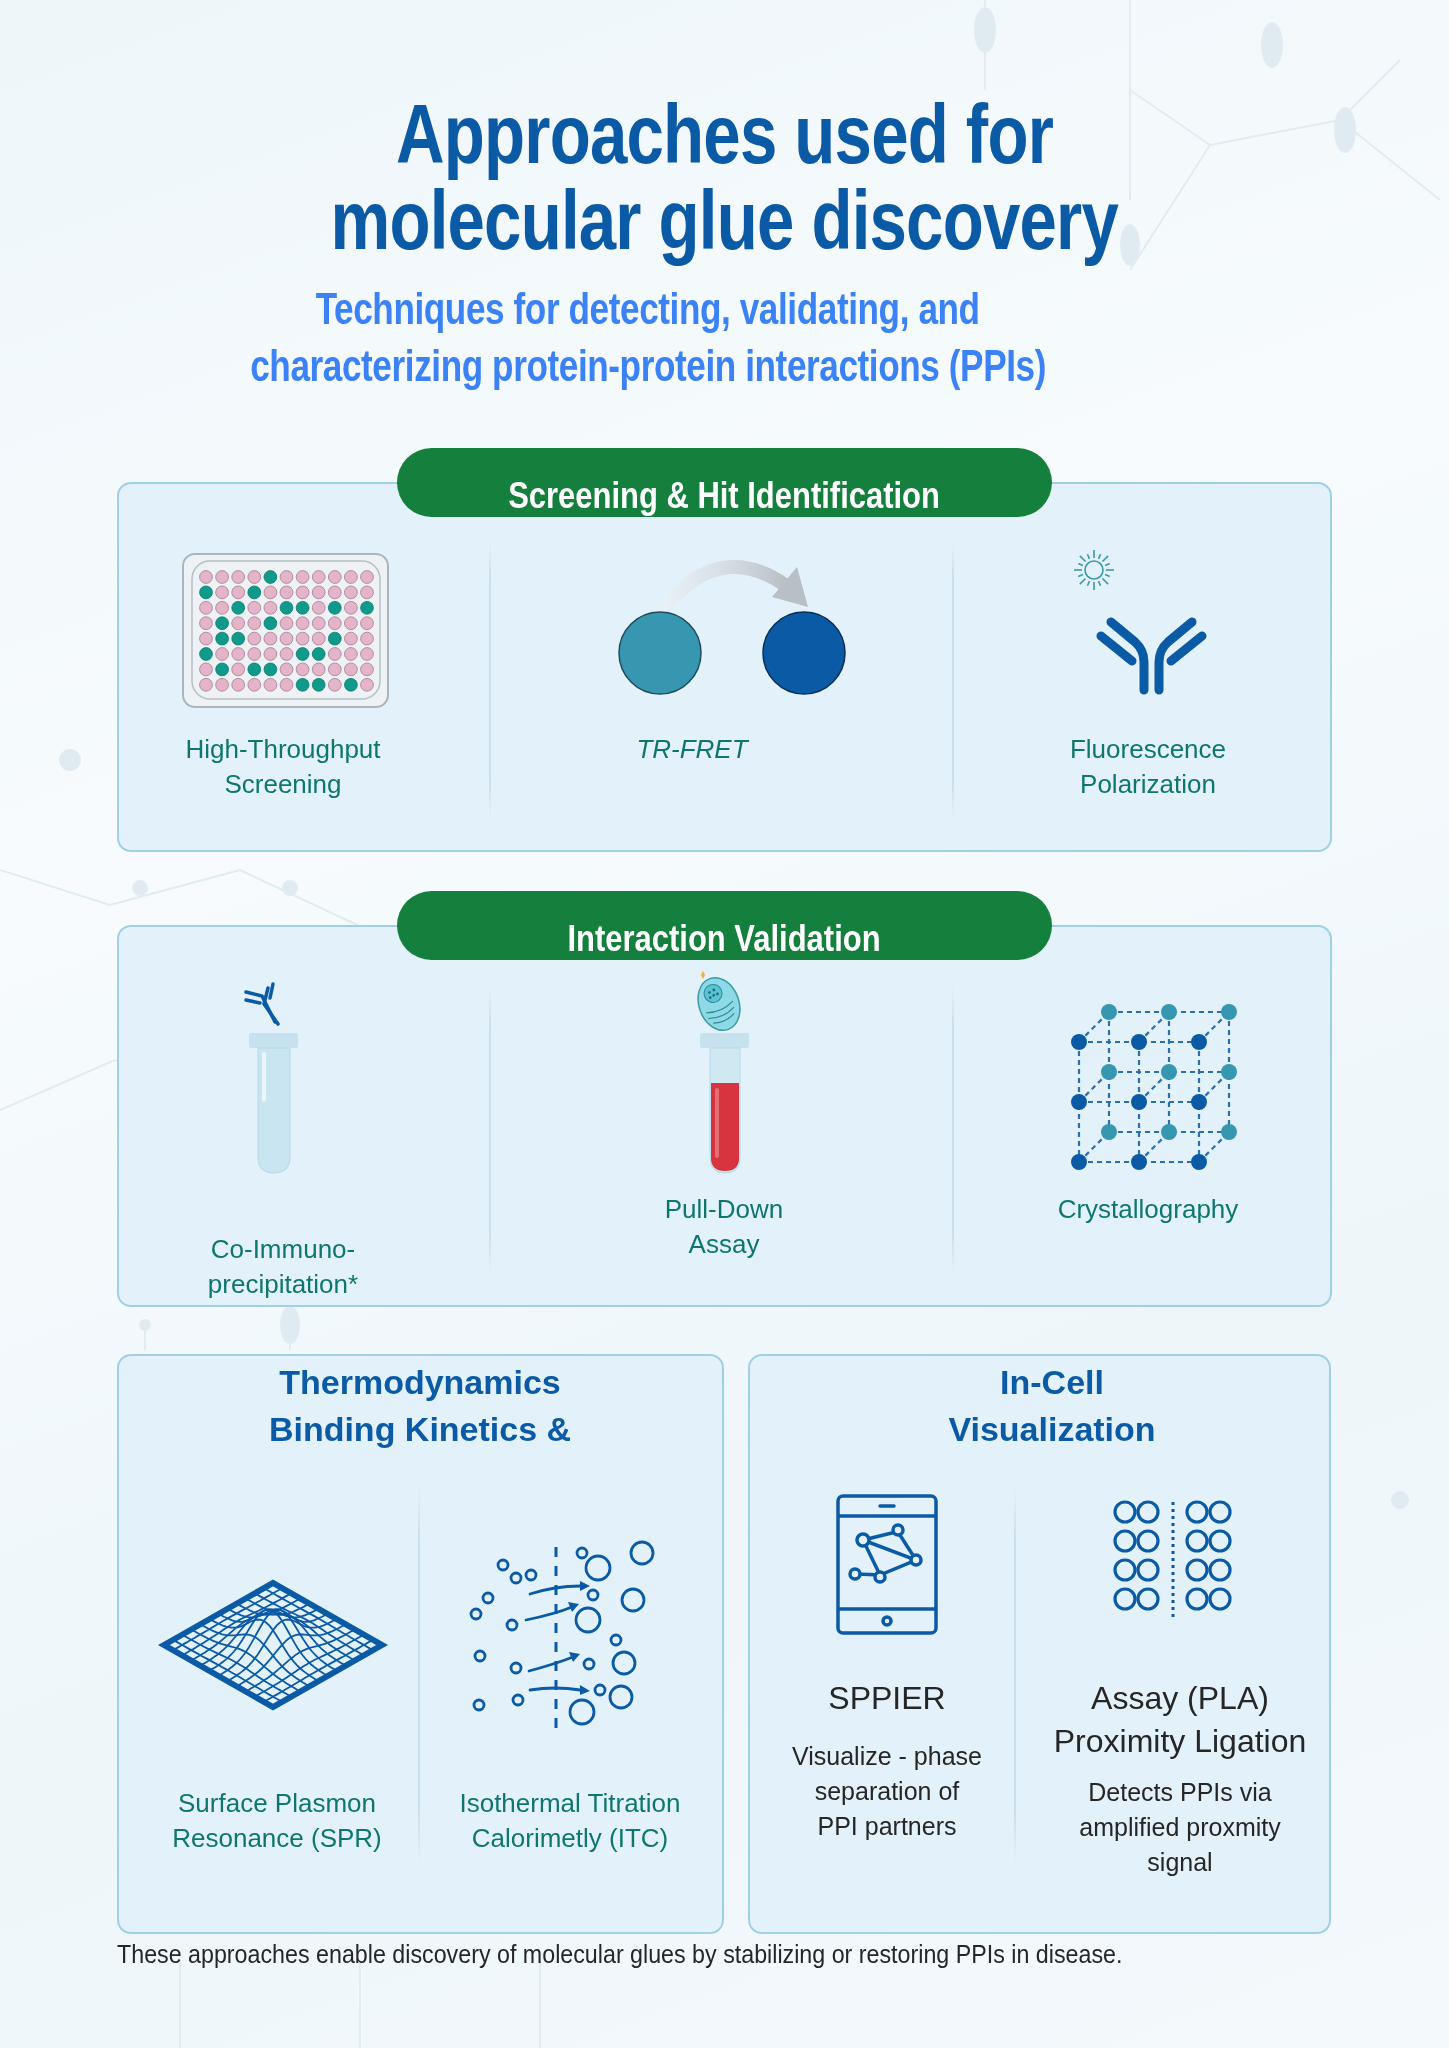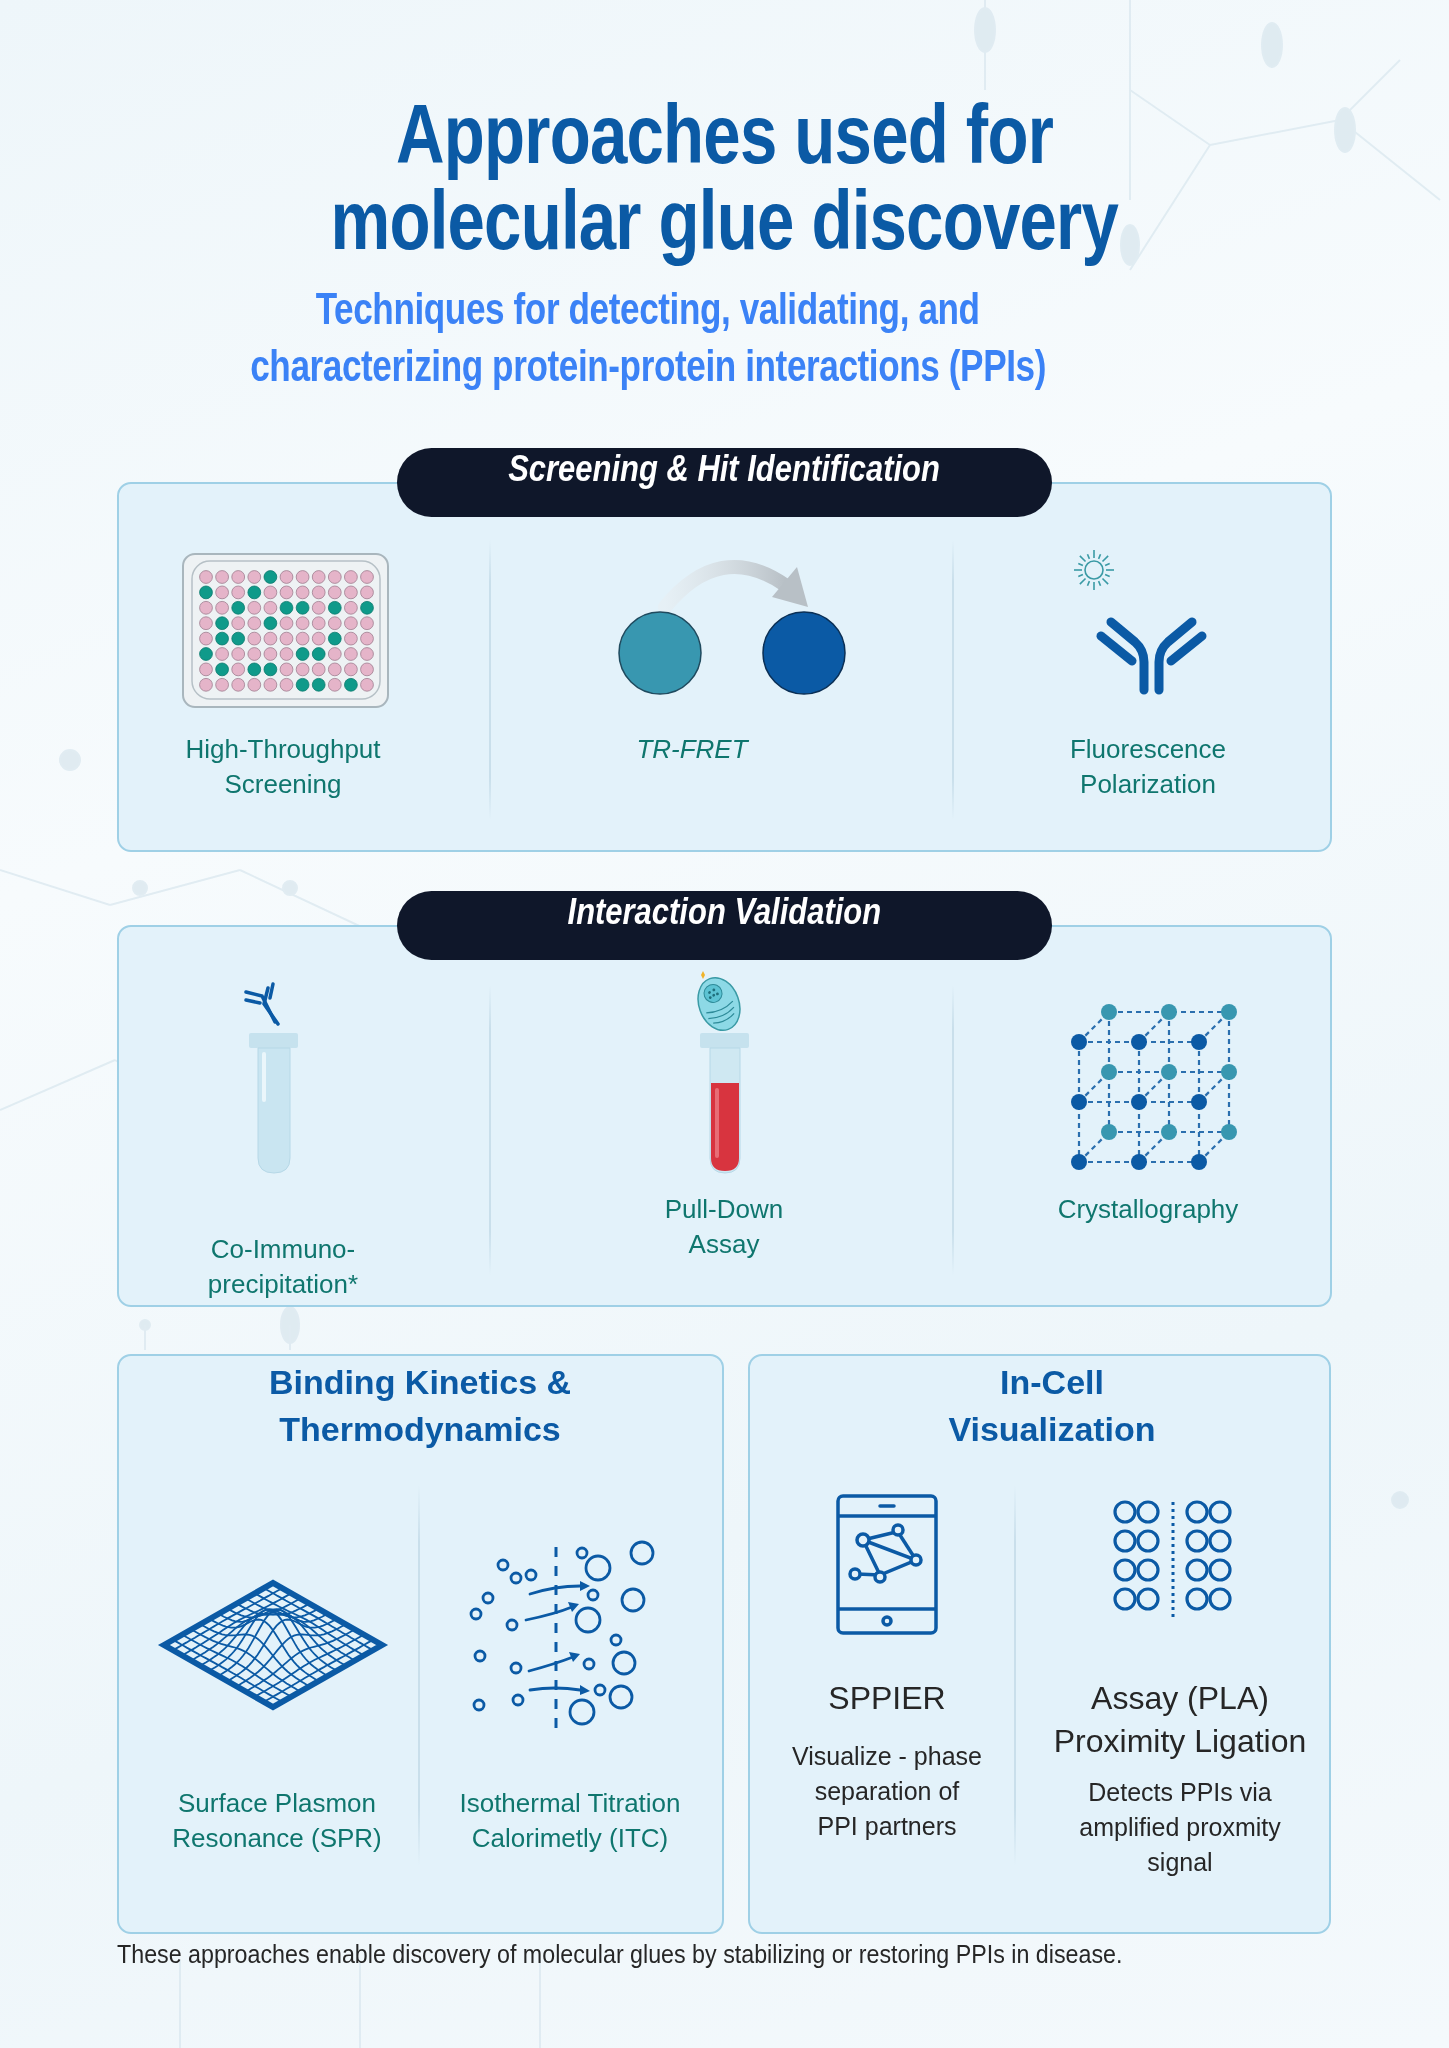--- a/index.html
+++ b/index.html
@@ -28,26 +28,26 @@
 
   
   .panel {
     position: absolute;
     background: #e3f2fa;
     border: 2px solid #9fd0e6;
     border-radius: 14px;
   }
   .pill {
     position: absolute;
-    background: #0f172a;
+    background: #15803d;
     border-radius: 36px;
     color: #ffffff;
     font-weight: bold;
     font-size: 36px;
-    display: flex; align-items: flex-start; justify-content: center; font-style: italic;
+    display: flex; align-items: flex-end; justify-content: center;
   }
   .pill span { display: inline-block; transform: scaleX(0.86); white-space: nowrap; }
 
   .divider { position: absolute; width: 2px; background: linear-gradient(to bottom, rgba(190,215,230,0), #c9dfeb 15%, #c9dfeb 85%, rgba(190,215,230,0)); }
 
   .label {
     position: absolute; text-align: center; white-space: nowrap;
     font-size: 26px; line-height: 35px; color: #0f766e; font-weight: 500;
   }
   .label span { display: block; }
@@ -366,22 +366,22 @@
 <div class="label" style="left:594px; top:1192px; width:260px;">
   <span>Pull-Down</span>
   <span>Assay</span>
 </div>
 <div class="label" style="left:1018px; top:1192px; width:260px;">
   <span>Crystallography</span>
 </div>
 
 <div class="panel" style="left:117px; top:1354px; width:607px; height:580px;"></div>
 <div class="sec-heading" style="left:120px; top:1359px; width:600px;">
+  <span>Thermodynamics</span>
   <span>Binding Kinetics &amp;</span>
-  <span>Thermodynamics</span>
 </div>
 <div class="divider" style="left:418px; top:1485px; height:380px;"></div>
 
 <svg id="spr" style="left:160px; top:1578px;" width="230" height="135" viewBox="160 1578 230 135">
     <path d="M173.1 1639.8 L175.8 1641.4 L178.5 1642.9 L181.3 1644.5 L184.0 1646.0 L186.7 1647.6 L189.4 1649.1 L192.2 1650.6 L194.9 1652.1 L197.6 1653.6 L200.3 1655.2 L203.1 1656.7 L205.8 1658.1 L208.5 1659.6 L211.2 1661.1 L214.0 1662.6 L216.7 1664.1 L219.4 1665.5 L222.1 1667.1 L224.9 1668.6 L227.6 1670.1 L230.3 1671.7 L233.0 1673.3 L235.8 1674.8 L238.5 1676.5 L241.2 1678.1 L243.9 1679.7 L246.7 1681.3 L249.4 1682.9 L252.1 1684.6 L254.8 1686.2 L257.6 1687.7 L260.3 1689.3 L263.0 1690.9 L265.7 1692.5 L268.5 1694.1 L271.2 1695.6 L273.9 1697.2 L276.6 1698.7 L279.4 1700.3 L282.1 1701.8 " fill="none" stroke="#0b5aa5" stroke-width="1.8"></path>
     <path d="M173.1 1650.2 L175.8 1648.6 L178.5 1647.1 L181.3 1645.5 L184.0 1643.9 L186.7 1642.4 L189.4 1640.8 L192.2 1639.2 L194.9 1637.7 L197.6 1636.1 L200.3 1634.5 L203.1 1632.9 L205.8 1631.3 L208.5 1629.7 L211.2 1628.0 L214.0 1626.4 L216.7 1624.8 L219.4 1623.2 L222.1 1621.6 L224.9 1620.0 L227.6 1618.4 L230.3 1616.9 L233.0 1615.4 L235.8 1613.9 L238.5 1612.4 L241.2 1610.9 L243.9 1609.4 L246.7 1608.0 L249.4 1606.5 L252.1 1605.0 L254.8 1603.5 L257.6 1602.0 L260.3 1600.5 L263.0 1598.9 L265.7 1597.4 L268.5 1595.9 L271.2 1594.3 L273.9 1592.8 L276.6 1591.3 L279.4 1589.7 L282.1 1588.2 " fill="none" stroke="#0b5aa5" stroke-width="1.8"></path>
     <path d="M182.2 1634.7 L184.9 1636.2 L187.6 1637.7 L190.3 1639.3 L193.1 1640.8 L195.8 1642.3 L198.5 1643.8 L201.2 1645.2 L204.0 1646.7 L206.7 1648.1 L209.4 1649.4 L212.1 1650.8 L214.9 1652.1 L217.6 1653.4 L220.3 1654.6 L223.0 1655.9 L225.8 1657.2 L228.5 1658.5 L231.2 1659.8 L233.9 1661.3 L236.7 1662.8 L239.4 1664.4 L242.1 1666.0 L244.8 1667.8 L247.6 1669.6 L250.3 1671.4 L253.0 1673.2 L255.7 1675.1 L258.5 1676.9 L261.2 1678.7 L263.9 1680.4 L266.6 1682.2 L269.4 1683.9 L272.1 1685.5 L274.8 1687.2 L277.5 1688.8 L280.3 1690.4 L283.0 1692.0 L285.7 1693.5 L288.4 1695.1 L291.2 1696.7 " fill="none" stroke="#0b5aa5" stroke-width="1.8"></path>
     <path d="M182.2 1655.3 L184.9 1653.8 L187.6 1652.2 L190.3 1650.6 L193.1 1649.1 L195.8 1647.5 L198.5 1645.8 L201.2 1644.2 L204.0 1642.5 L206.7 1640.8 L209.4 1639.1 L212.1 1637.3 L214.9 1635.5 L217.6 1633.7 L220.3 1631.9 L223.0 1630.0 L225.8 1628.2 L228.5 1626.4 L231.2 1624.7 L233.9 1623.0 L236.7 1621.5 L239.4 1619.9 L242.1 1618.5 L244.8 1617.1 L247.6 1615.8 L250.3 1614.5 L253.0 1613.3 L255.7 1612.0 L258.5 1610.7 L261.2 1609.4 L263.9 1608.1 L266.6 1606.7 L269.4 1605.3 L272.1 1603.9 L274.8 1602.4 L277.5 1601.0 L280.3 1599.5 L283.0 1597.9 L285.7 1596.4 L288.4 1594.9 L291.2 1593.3 " fill="none" stroke="#0b5aa5" stroke-width="1.8"></path>
     <path d="M191.3 1629.5 L194.0 1631.0 L196.7 1632.5 L199.4 1634.0 L202.2 1635.5 L204.9 1636.9 L207.6 1638.2 L210.3 1639.5 L213.1 1640.8 L215.8 1641.9 L218.5 1642.9 L221.2 1643.8 L223.9 1644.6 L226.7 1645.4 L229.4 1646.1 L232.1 1646.8 L234.8 1647.5 L237.6 1648.4 L240.3 1649.4 L243.0 1650.6 L245.8 1652.0 L248.5 1653.7 L251.2 1655.6 L253.9 1657.7 L256.6 1659.9 L259.4 1662.3 L262.1 1664.7 L264.8 1667.1 L267.6 1669.4 L270.3 1671.7 L273.0 1673.9 L275.7 1676.0 L278.4 1678.0 L281.2 1679.8 L283.9 1681.6 L286.6 1683.4 L289.4 1685.1 L292.1 1686.7 L294.8 1688.3 L297.5 1689.9 L300.3 1691.5 " fill="none" stroke="#0b5aa5" stroke-width="1.8"></path>
     <path d="M191.3 1660.5 L194.0 1658.9 L196.7 1657.3 L199.4 1655.7 L202.2 1654.1 L204.9 1652.4 L207.6 1650.6 L210.3 1648.8 L213.1 1647.0 L215.8 1645.0 L218.5 1642.9 L221.2 1640.7 L223.9 1638.4 L226.7 1636.1 L229.4 1633.7 L232.1 1631.3 L234.8 1628.9 L237.6 1626.7 L240.3 1624.6 L243.0 1622.7 L245.8 1621.0 L248.5 1619.6 L251.2 1618.4 L253.9 1617.4 L256.6 1616.5 L259.4 1615.8 L262.1 1615.1 L264.8 1614.4 L267.6 1613.6 L270.3 1612.8 L273.0 1611.9 L275.7 1610.9 L278.4 1609.8 L281.2 1608.5 L283.9 1607.2 L286.6 1605.9 L289.4 1604.5 L292.1 1603.0 L294.8 1601.5 L297.5 1600.0 L300.3 1598.5 " fill="none" stroke="#0b5aa5" stroke-width="1.8"></path>

